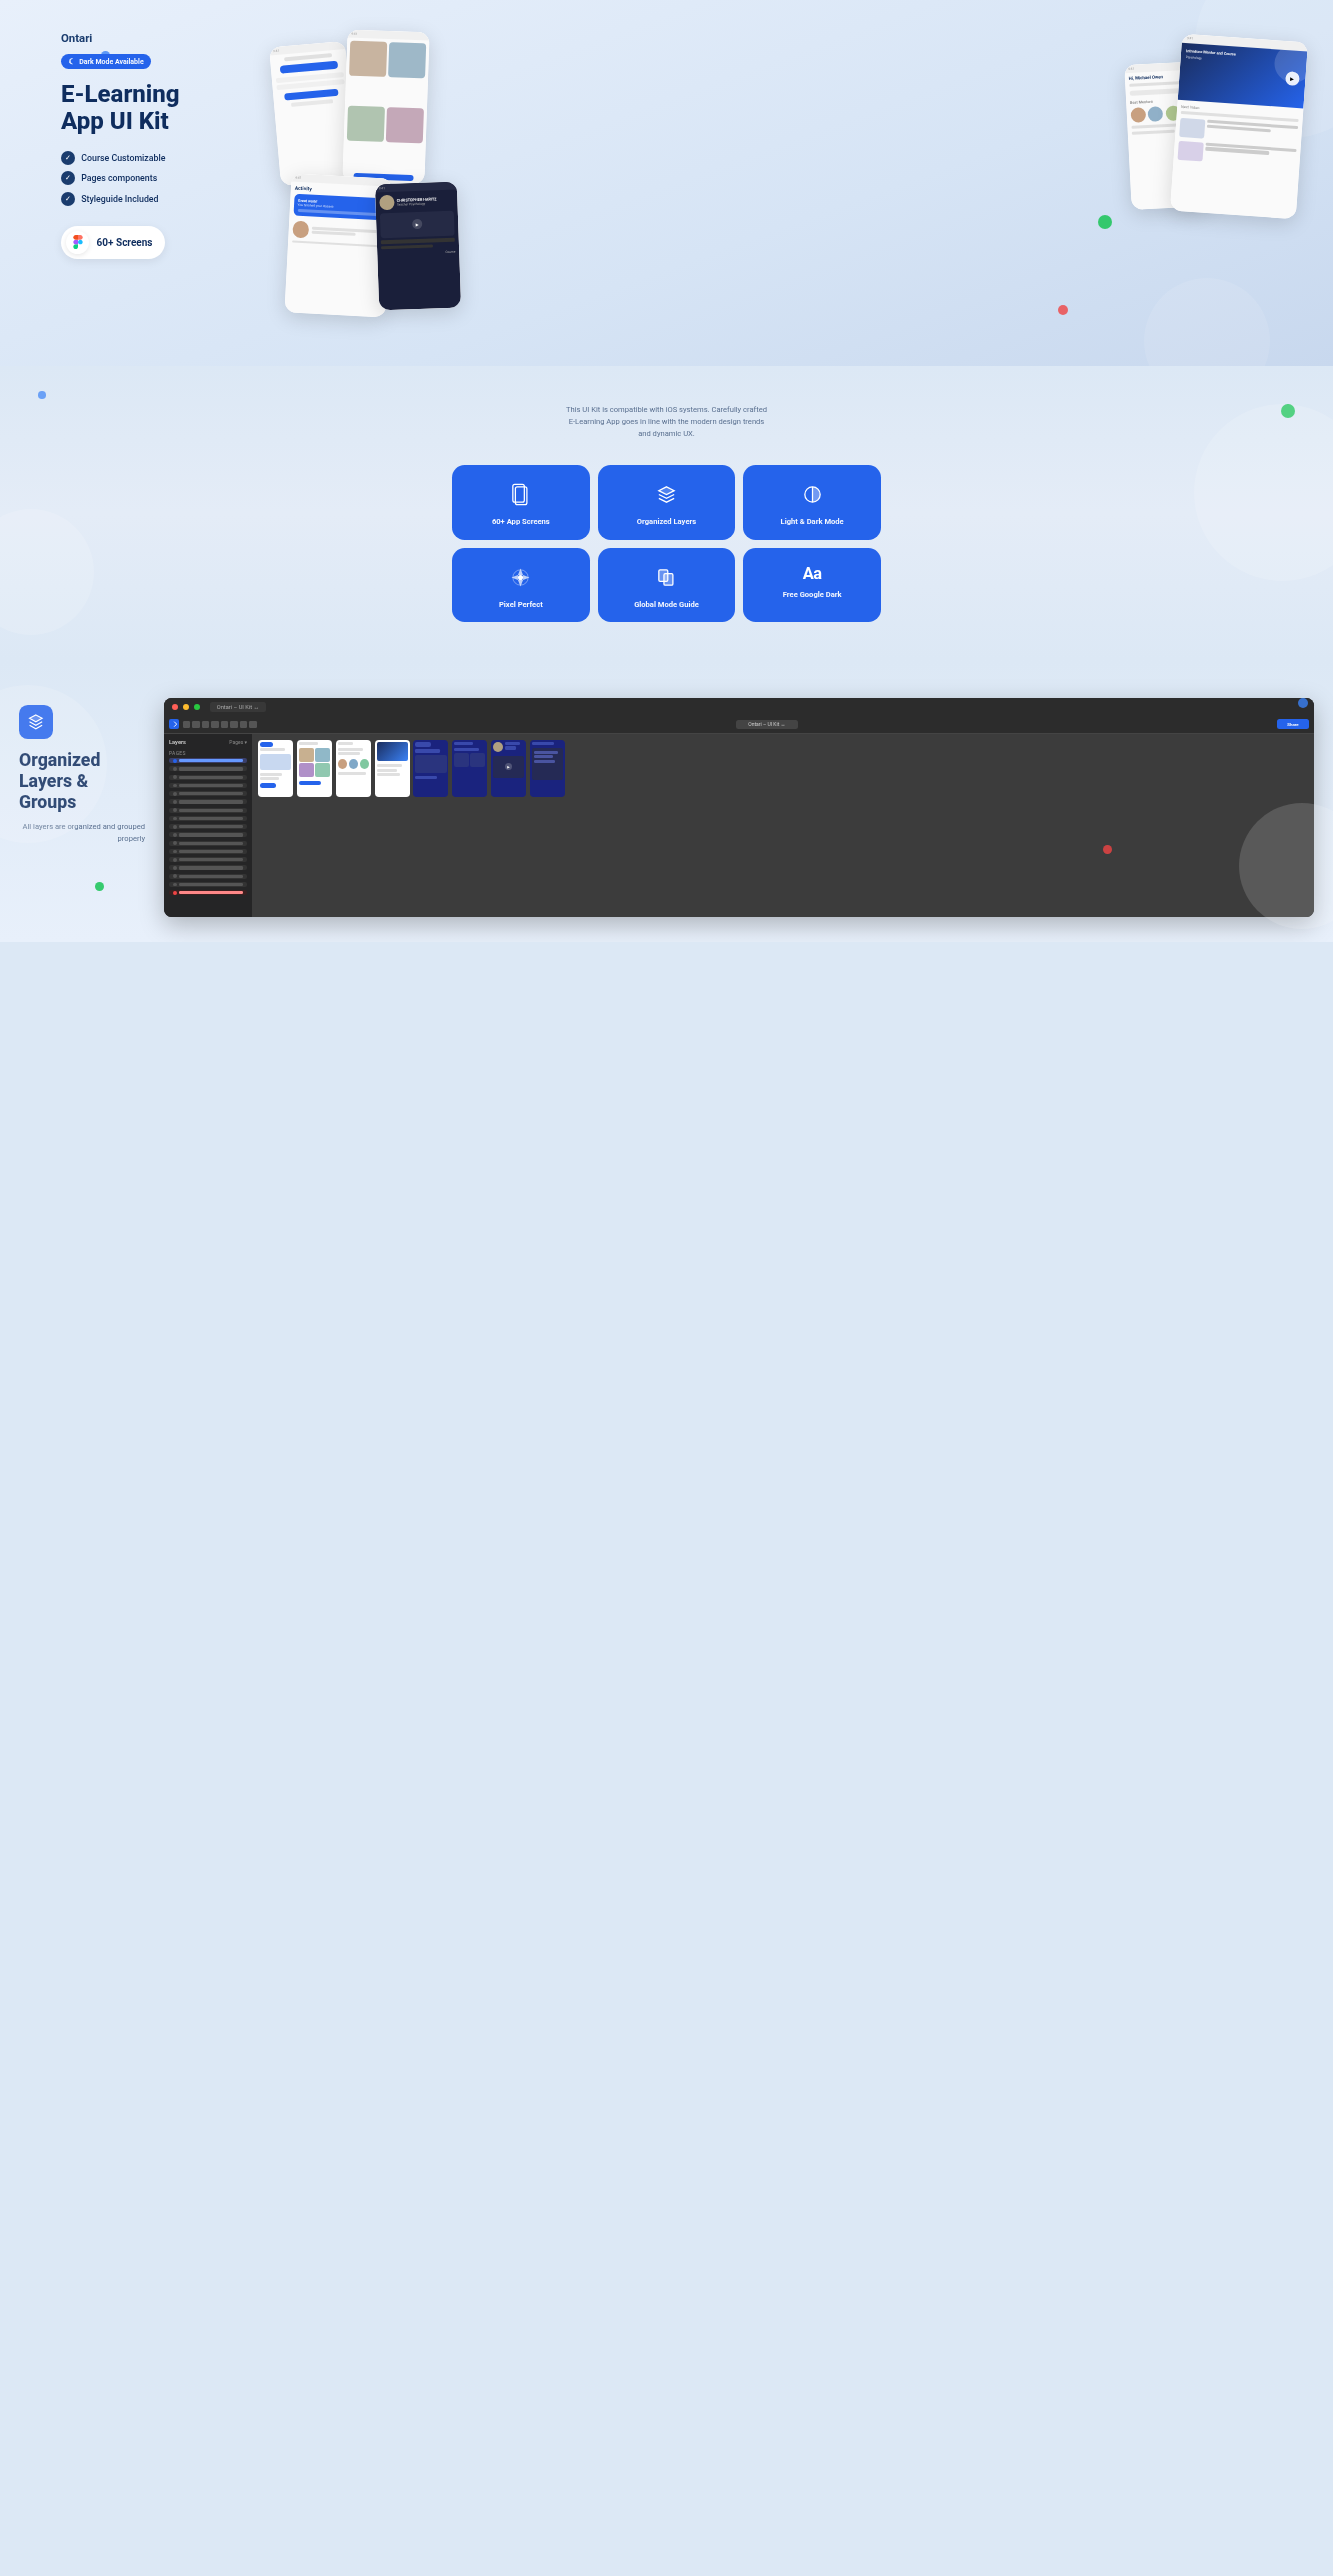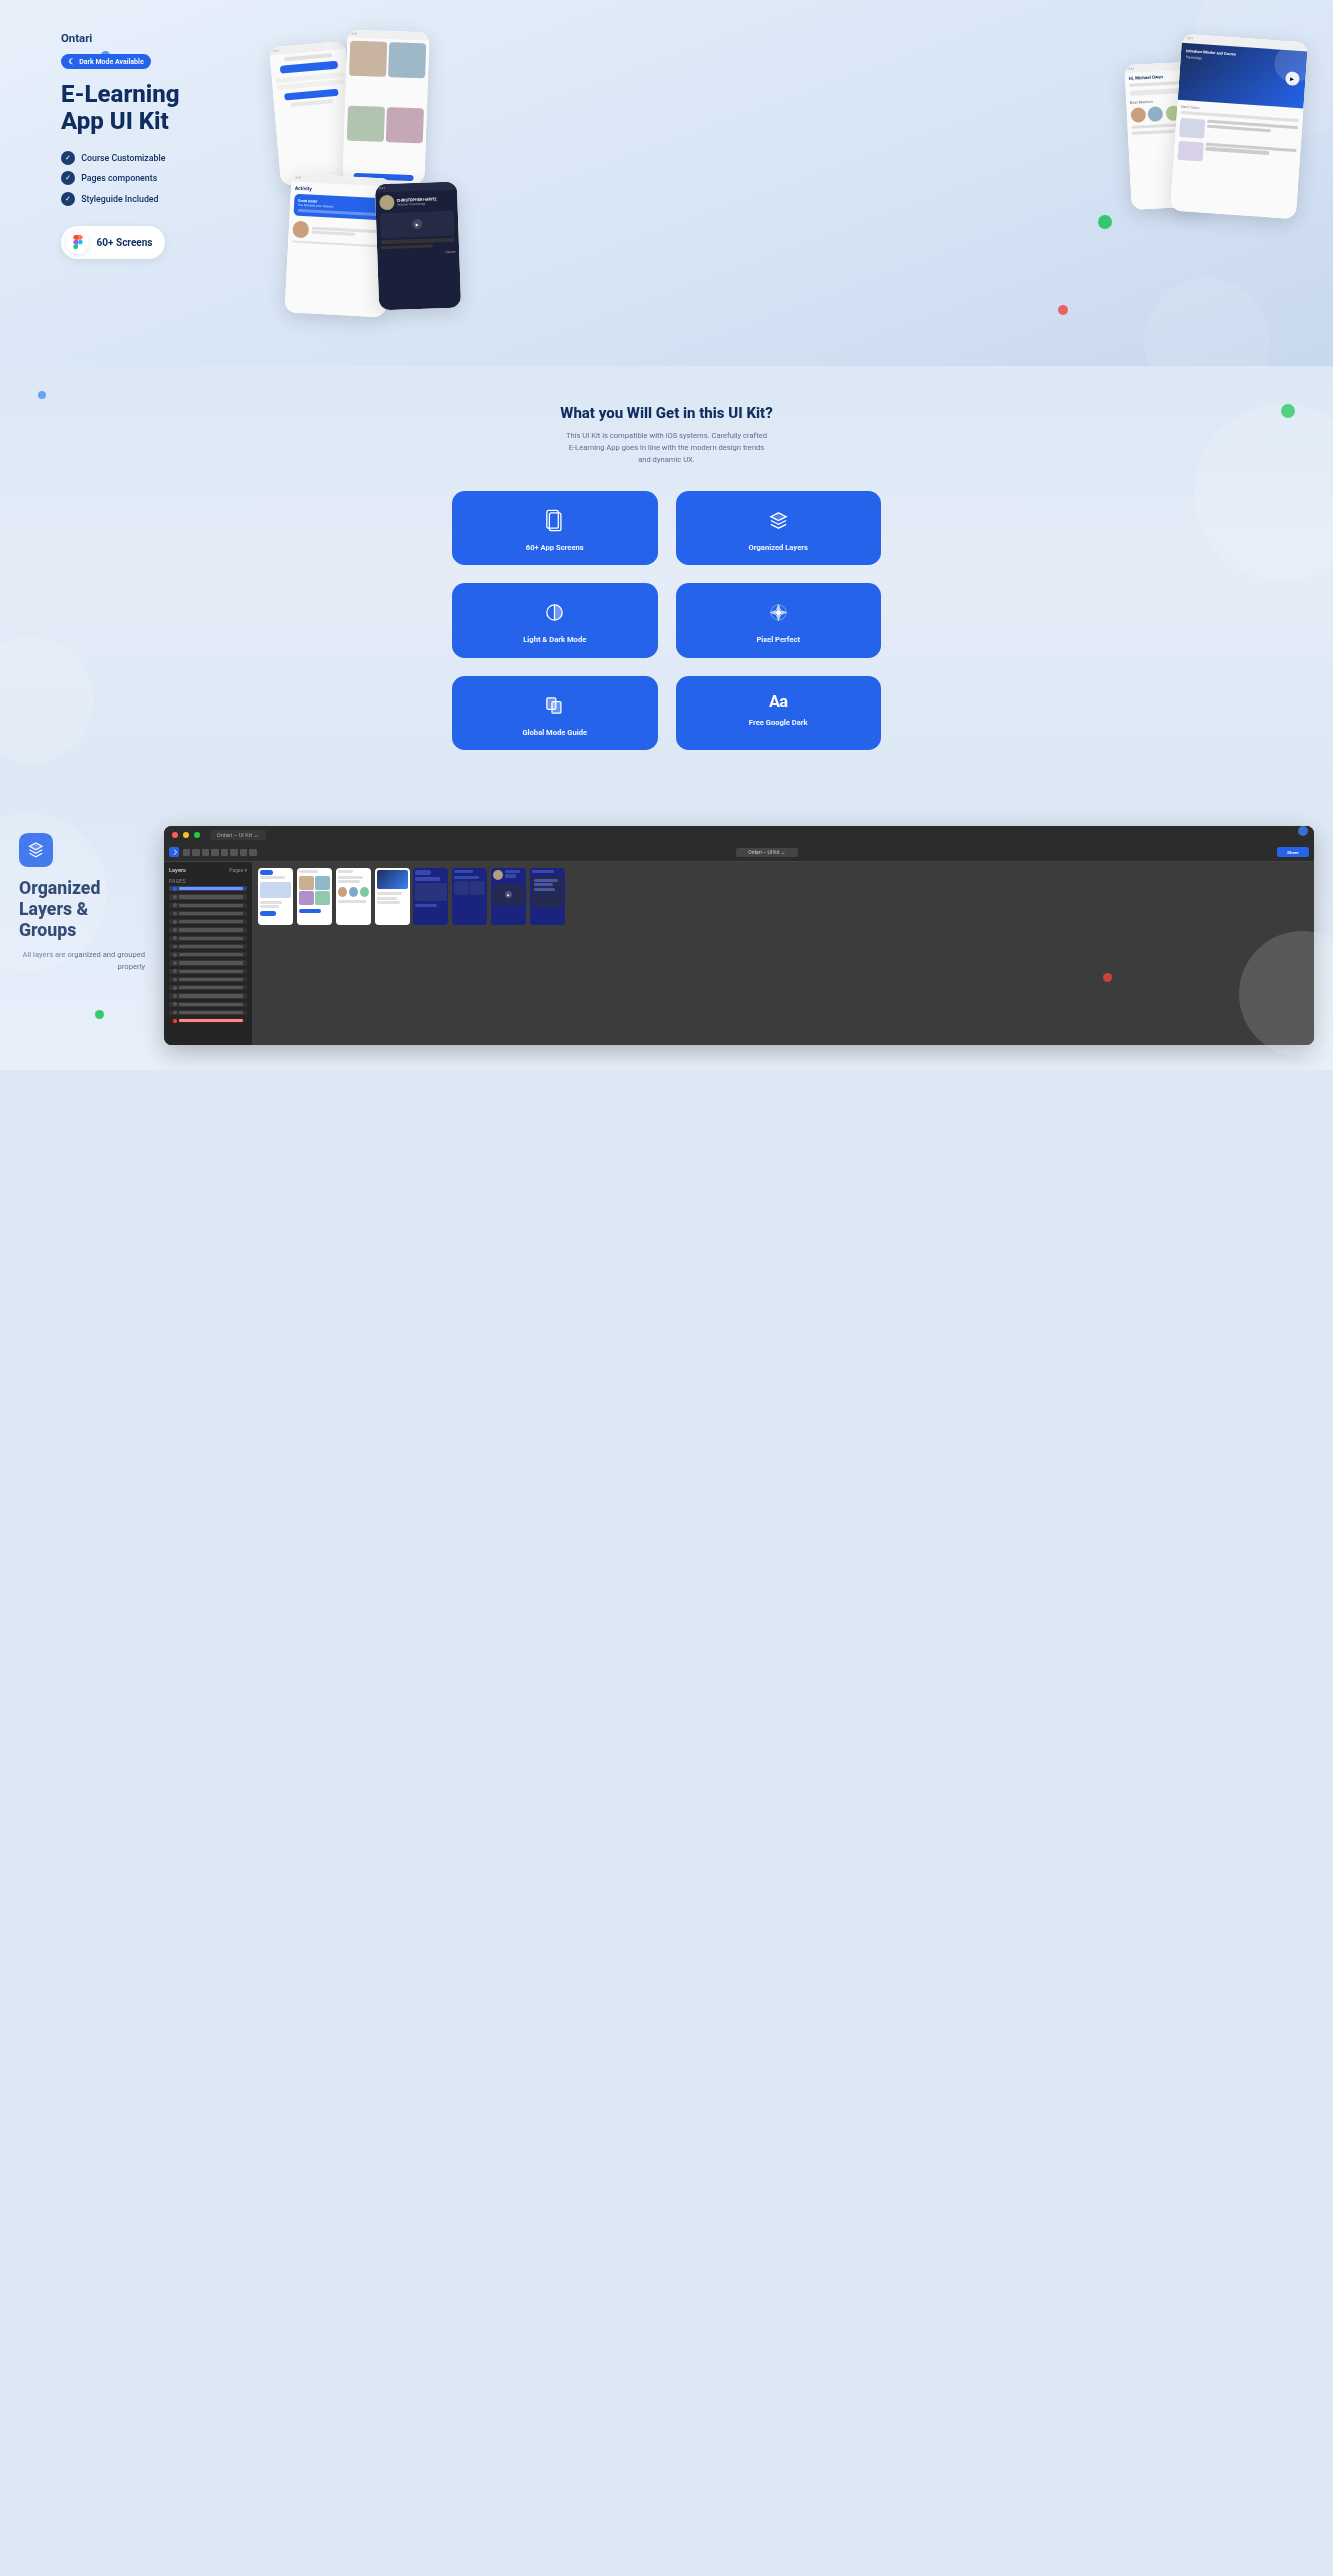--- a/index.html
+++ b/index.html
@@ -218,22 +218,22 @@
     .what-subtitle {
       font-size: 7.6px;
       color: #5a7090;
       line-height: 1.6;
       max-width: 202px;
       margin: 0 auto 25px auto;
     }
 
     .features-grid {
       display: grid;
-      grid-template-columns: repeat(2, 1fr);
-      gap: 18px;
+      grid-template-columns: repeat(3, 1fr);
+      gap: 8px;
       max-width: 429px;
       margin: 0 auto;
     }
 
     .feature-card {
       background: #2563eb;
       border-radius: 12.6px;
       padding: 17.7px 10px 12.6px;
       display: flex;
       flex-direction: column;
@@ -631,21 +631,20 @@
 </section>
 
 <section class="what-section">
 
   <div class="dot" style="width:7.6px;height:7.6px;background:#3b82f6;top:25px;left:38px;opacity:0.7;position:absolute;"></div>
   <div class="dot" style="width:14px;height:14px;background:#22c55e;top:38px;right:38px;opacity:0.9;position:absolute;"></div>
 
   <div class="blob" style="width:177px;height:177px;right:-38px;top:38px;position:absolute;"></div>
   <div class="blob" style="width:126px;height:126px;left:-32px;bottom:25px;position:absolute;"></div>
 
-  <h2 class="what-title">What you Will Get in this UI Kit?</h2>
   <p class="what-subtitle">This UI Kit is compatible with iOS systems. Carefully crafted E-Learning App goes in line with the modern design trends and dynamic UX.</p>
 
   <div class="features-grid">
 
     <div class="feature-card">
       <div class="feature-card-icon">
         <svg width="23" height="23" viewBox="0 0 36 36" fill="none">
           <rect x="6" y="2" width="18" height="28" rx="3" stroke="white" stroke-width="2" fill="none"></rect>
           <rect x="10" y="6" width="18" height="28" rx="3" stroke="white" stroke-width="2" fill="none"></rect>
         </svg>

